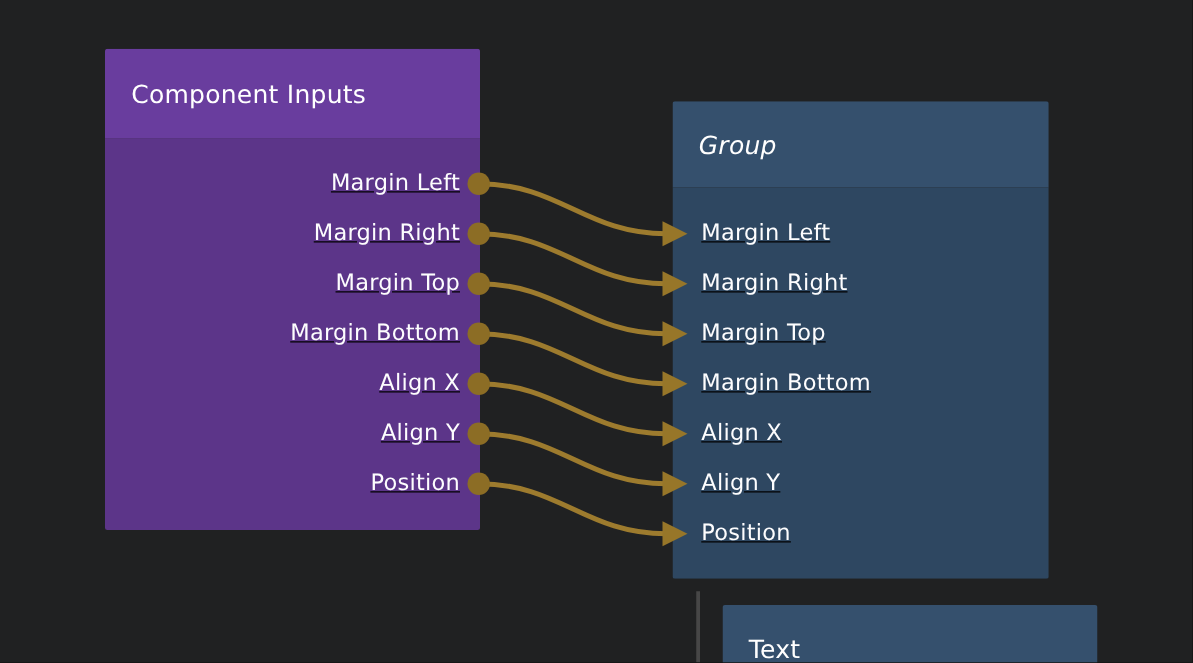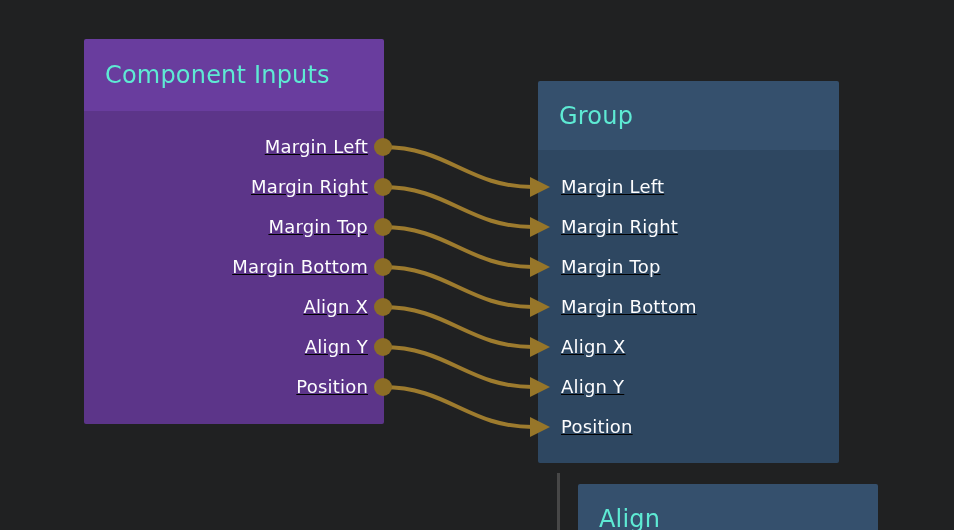--- a/index.html
+++ b/index.html
@@ -11,30 +11,30 @@
   .node { position:absolute; border-radius:2px; overflow:hidden; }
 
   
   .node-component-inputs { left:84px; top:39px; width:300px; height:385px; }
   .node-component-inputs .node-header { height:72px; background:#693d9e; }
   .node-component-inputs .node-body { background:#5c3589; height:313px; padding-top:16px; box-sizing:border-box; }
   .node-component-inputs .port-row { text-align:right; padding-right:16px; }
 
   
   .node-group { left:538px; top:81px; width:301px; height:382px; }
-  .node-group .node-header { height:69px; background:#35506d; }
+  .node-group .node-header { height:69px; background:#35506d;font-style:italic; }
   .node-group .node-body { background:#2e4761; height:313px; padding-top:17px; box-sizing:border-box; }
   .node-group .port-row { text-align:left; padding-left:23px; }
 
   
   .node-text { left:578px; top:484px; width:300px; height:70px; }
   .node-text .node-header { height:70px; background:#35506d; }
 
   .node-header { display:flex; align-items:center; padding-left:21px; }
-  .node-title { color:#5eead4; font-size:24px; letter-spacing:0.2px; }
+  .node-title { color:#ffffff; font-size:20px; letter-spacing:0.2px; }
   .port-row { height:40px; line-height:40px;text-decoration:underline; }
   .port-label { color:#fdfdfe; font-size:18px; letter-spacing:0.2px; }
 
   
   .hierarchy-line { position:absolute; left:557px; top:473px; width:3px; height:57px; background:#474747; }
 
   
   .wires-overlay { position:absolute; left:0; top:0; width:954px; height:530px; pointer-events:none; }
   .wire { stroke:#9d7b2e; stroke-width:4; fill:none; stroke-linecap:round; }
   .in-arrow { fill:#977629; }
@@ -100,21 +100,21 @@
       <div class="port-row">
         <span class="port-label">Position</span>
       </div>
     </div>
   </div>
 
   <div class="hierarchy-line"></div>
 
   <div class="node node-text">
     <div class="node-header">
-      <span class="node-title">Align</span>
+      <span class="node-title">Text</span>
     </div>
   </div>
 
   <svg class="wires-overlay" id="wires-svg" width="954" height="530" viewBox="0 0 954 530">
       <path d="M 383 147 C 448 147, 468 187, 533 187" class="wire"></path>
       <polygon points="530,177 550,187 530,197" class="in-arrow"></polygon>
       <circle cx="383" cy="147" r="9" class="out-dot"></circle>
       <path d="M 383 187 C 448 187, 468 227, 533 227" class="wire"></path>
       <polygon points="530,217 550,227 530,237" class="in-arrow"></polygon>
       <circle cx="383" cy="187" r="9" class="out-dot"></circle>

